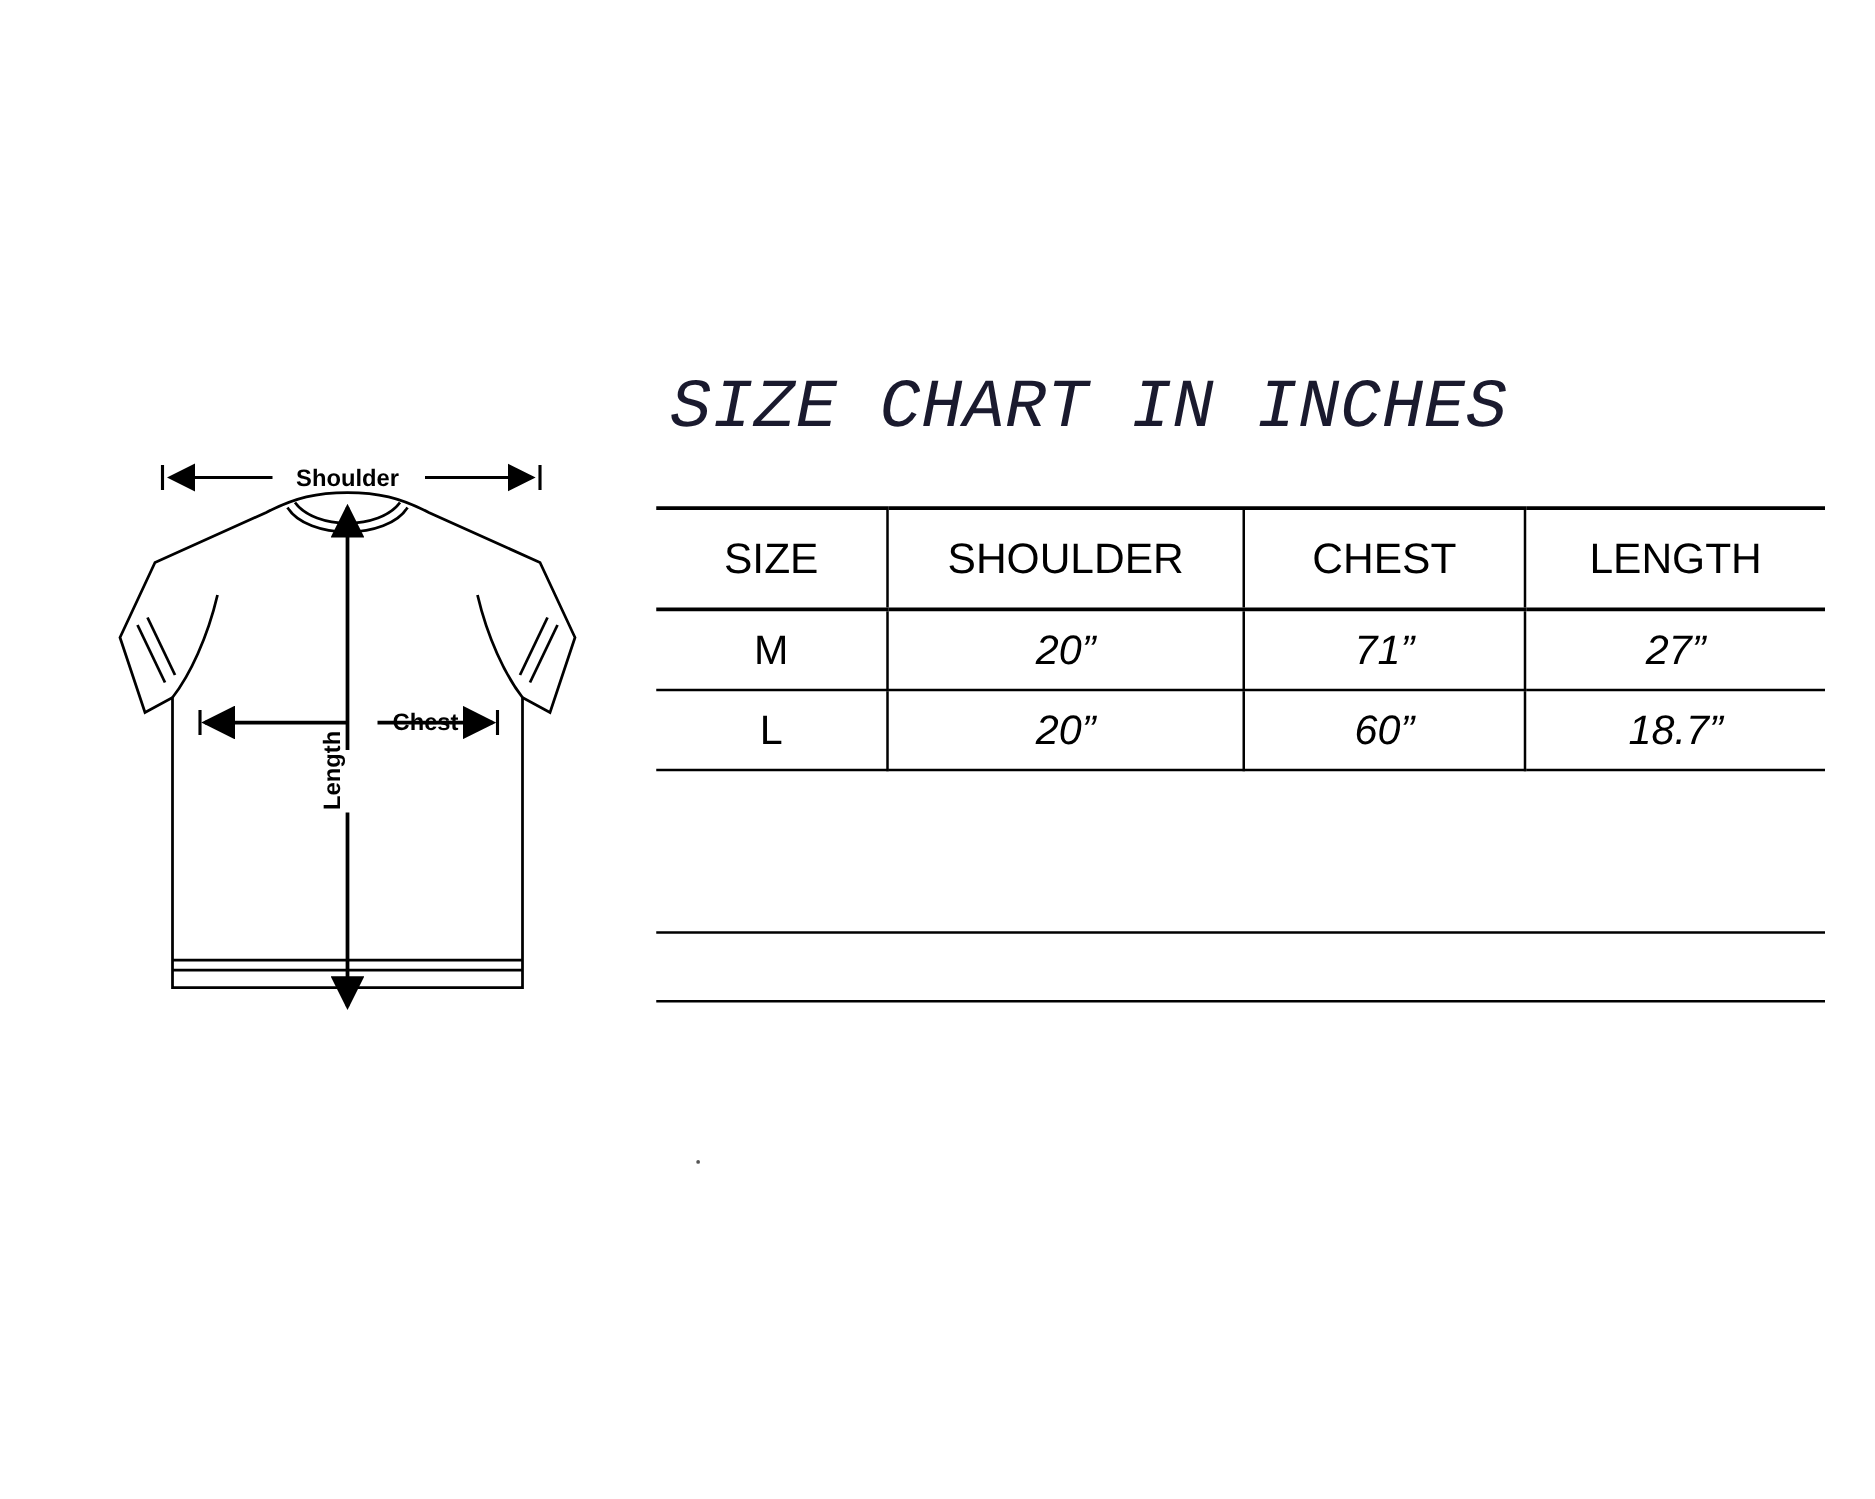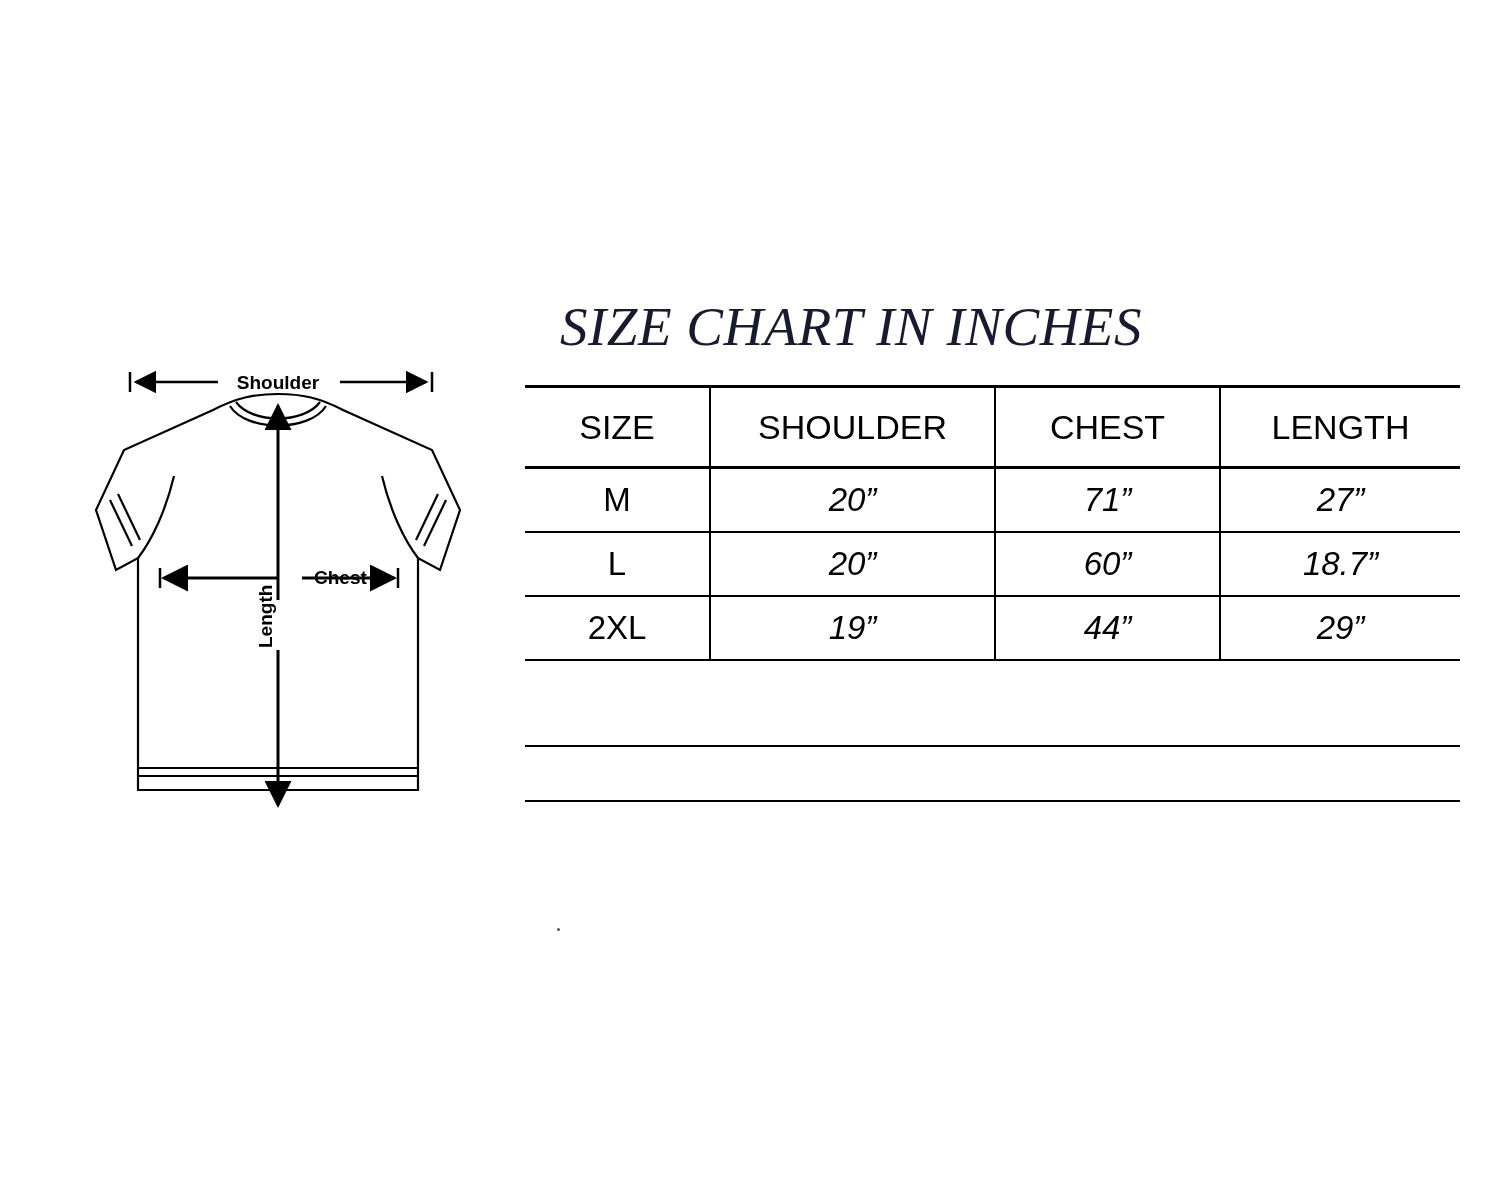--- a/index.html
+++ b/index.html
@@ -36,36 +36,36 @@
   .diag-label-vert {
     font-family: "Liberation Sans", sans-serif;
     font-size: 19px;
     font-weight: bold;
     fill: #000;
   }
 
   
   #chart-title {
     position: absolute;
-    left: 560px;
+    left: 536px;
     top: 295px;
     width: 800px;
-    font-family: Liberation Serif, serif;
+    font-family: Liberation Mono, monospace;
     font-style: italic;
     font-size: 55px;
     letter-spacing: 0.5px;
     color: #1a1a2e;
     white-space: nowrap;
   }
 
   
   #size-table-wrap {
     position: absolute;
     left: 525px;
-    top: 385px;
+    top: 405px;
     width: 935px;
   }
   table.size-table {
     border-collapse: collapse;
     width: 935px;
     table-layout: fixed;
   }
   table.size-table col.c-size    { width: 185px; }
   table.size-table col.c-shoulder{ width: 285px; }
   table.size-table col.c-chest   { width: 225px; }
@@ -220,25 +220,19 @@
         <td class="measure">20”</td>
         <td class="measure">71”</td>
         <td class="measure">27”</td>
       </tr>
       <tr>
         <td class="sizecell">L</td>
         <td class="measure">20”</td>
         <td class="measure">60”</td>
         <td class="measure">18.7”</td>
       </tr>
-      <tr>
-        <td class="sizecell">2XL</td>
-        <td class="measure">19”</td>
-        <td class="measure">44”</td>
-        <td class="measure">29”</td>
-      </tr>
     </tbody>
   </table>
 </div>
 
 <div class="rule" id="rule-bottom-1"></div>
 <div class="rule" id="rule-bottom-2"></div>
 <div class="dot" style="left:557px; top:928px;"></div>
 
 </body></html>

